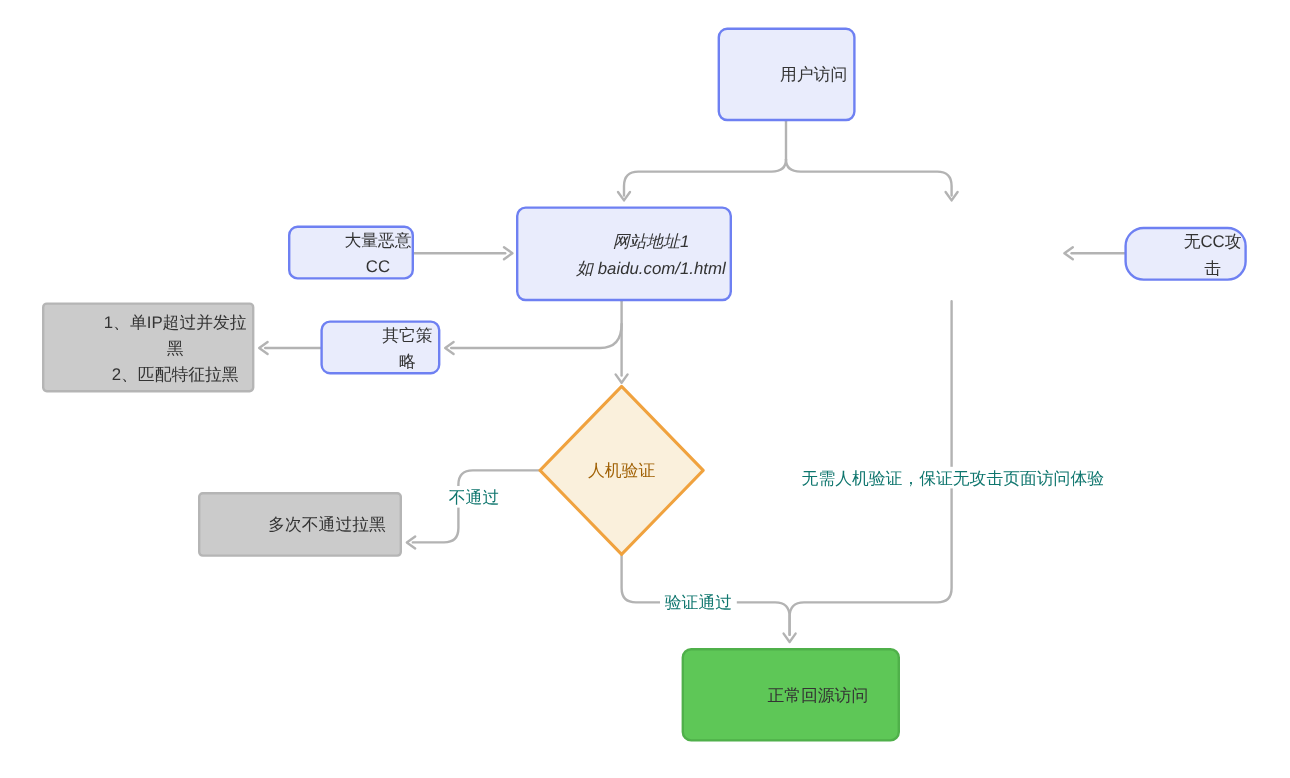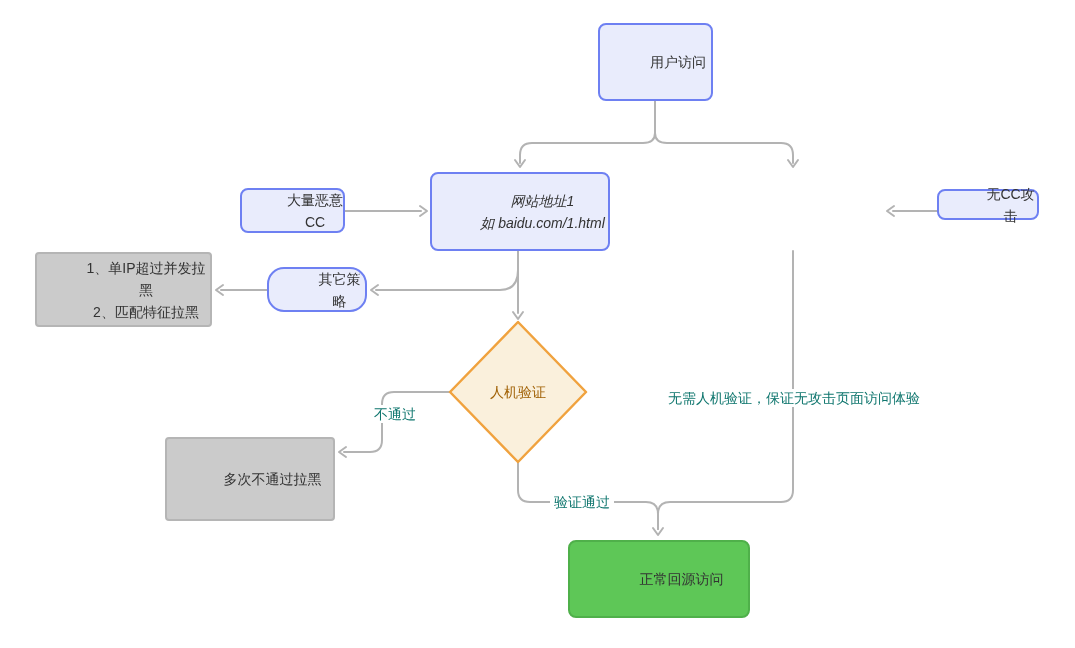--- a/index.html
+++ b/index.html
@@ -135,36 +135,36 @@
   <div class="node blue" style="left:430px; top:172px; width:180px; height:79px;font-style:italic;">
     <span>网站地址1</span>
     <span>如 baidu.com/1.html</span>
   </div>
 
 
   <div class="node blue" style="left:240px; top:188px; width:105px; height:45px;">
     <span>大量恶意CC</span>
   </div>
 
-  <div class="node blue" style="left:937px; top:189px; width:102px; height:31px;">
+  <div class="node blue" style="left:937px; top:189px; width:102px; height:45px;border-radius:16px;">
     <span>无CC攻击</span>
   </div>
 
   <div class="node gray" style="left:35px; top:252px; width:177px; height:75px;">
     <span>1、单IP超过并发拉黑</span>
     <span>2、匹配特征拉黑</span>
   </div>
 
-  <div class="node blue" style="left:267px; top:267px; width:100px; height:45px;border-radius:17px;">
+  <div class="node blue" style="left:267px; top:267px; width:100px; height:45px;">
     <span>其它策略</span>
   </div>
 
   <div class="diamond-label">人机验证</div>
 
-  <div class="node gray" style="left:165px; top:410px; width:170px; height:84px;margin-top:27px;">
+  <div class="node gray" style="left:165px; top:410px; width:170px; height:54px;">
     <span>多次不通过拉黑</span>
   </div>
 
   <div class="node green" style="left:568px; top:540px; width:182px; height:78px;">
     <span>正常回源访问</span>
   </div>
 
   <div class="edge-label" style="left:370px; top:405px;">不通过</div>
 
   <div class="edge-label" style="left:550px; top:493px;">验证通过</div>

